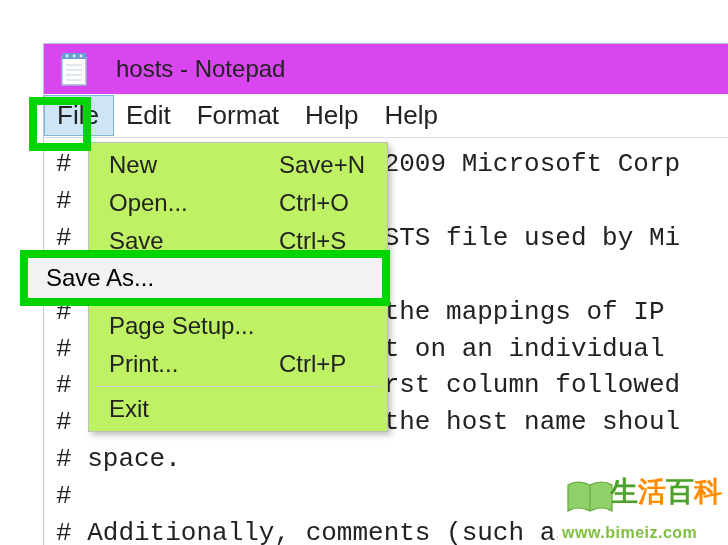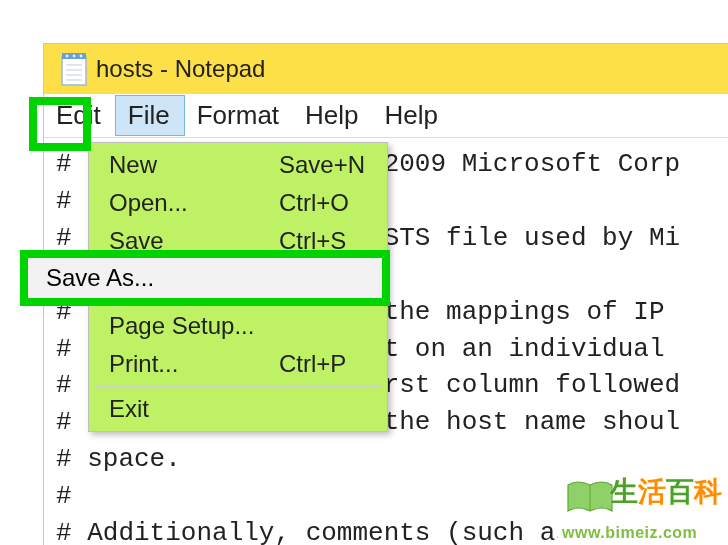--- a/index.html
+++ b/index.html
@@ -19,24 +19,25 @@
     bottom: 0;
     background: #ffffff;
     border: 1px solid #c0c8d0;
     border-right: none;
     border-bottom: none;
   }
   .titlebar {
     height: 50px;
     display: flex;
     align-items: center;
-    background: #fde047;
+    background: #d946ef;
     padding-left: 16px;
     font-size: 24px;
     color: #222;
+    gap: 20px;
   }
   .notepad-icon {
     width: 28px;
     height: 36px;
     margin-right: 8px;
   }
   .menubar {
     display: flex;
     align-items: center;
     font-size: 26px;
@@ -182,22 +183,22 @@
         <line x1="6" y1="14" x2="22" y2="14" stroke="#c8d6e4" stroke-width="1.2"></line>
         <line x1="6" y1="19" x2="22" y2="19" stroke="#c8d6e4" stroke-width="1.2"></line>
         <line x1="6" y1="24" x2="22" y2="24" stroke="#c8d6e4" stroke-width="1.2"></line>
         <line x1="6" y1="29" x2="22" y2="29" stroke="#c8d6e4" stroke-width="1.2"></line>
       </svg>
     </span>
     <span>hosts - Notepad</span>
   </div>
 
   <div class="menubar">
+    <div class="menu-item menu-file">File</div>
     <div class="menu-item">Edit</div>
-    <div class="menu-item menu-file">File</div>
     <div class="menu-item">Format</div>
     <div class="menu-item">Help</div>
     <div class="menu-item">Help</div>
   </div>
 
   <div class="editor"># Copyright (c) 1993-2009 Microsoft Corp
 #
 # This is a sample HOSTS file used by Mi
 #
 # This file contains the mappings of IP 

